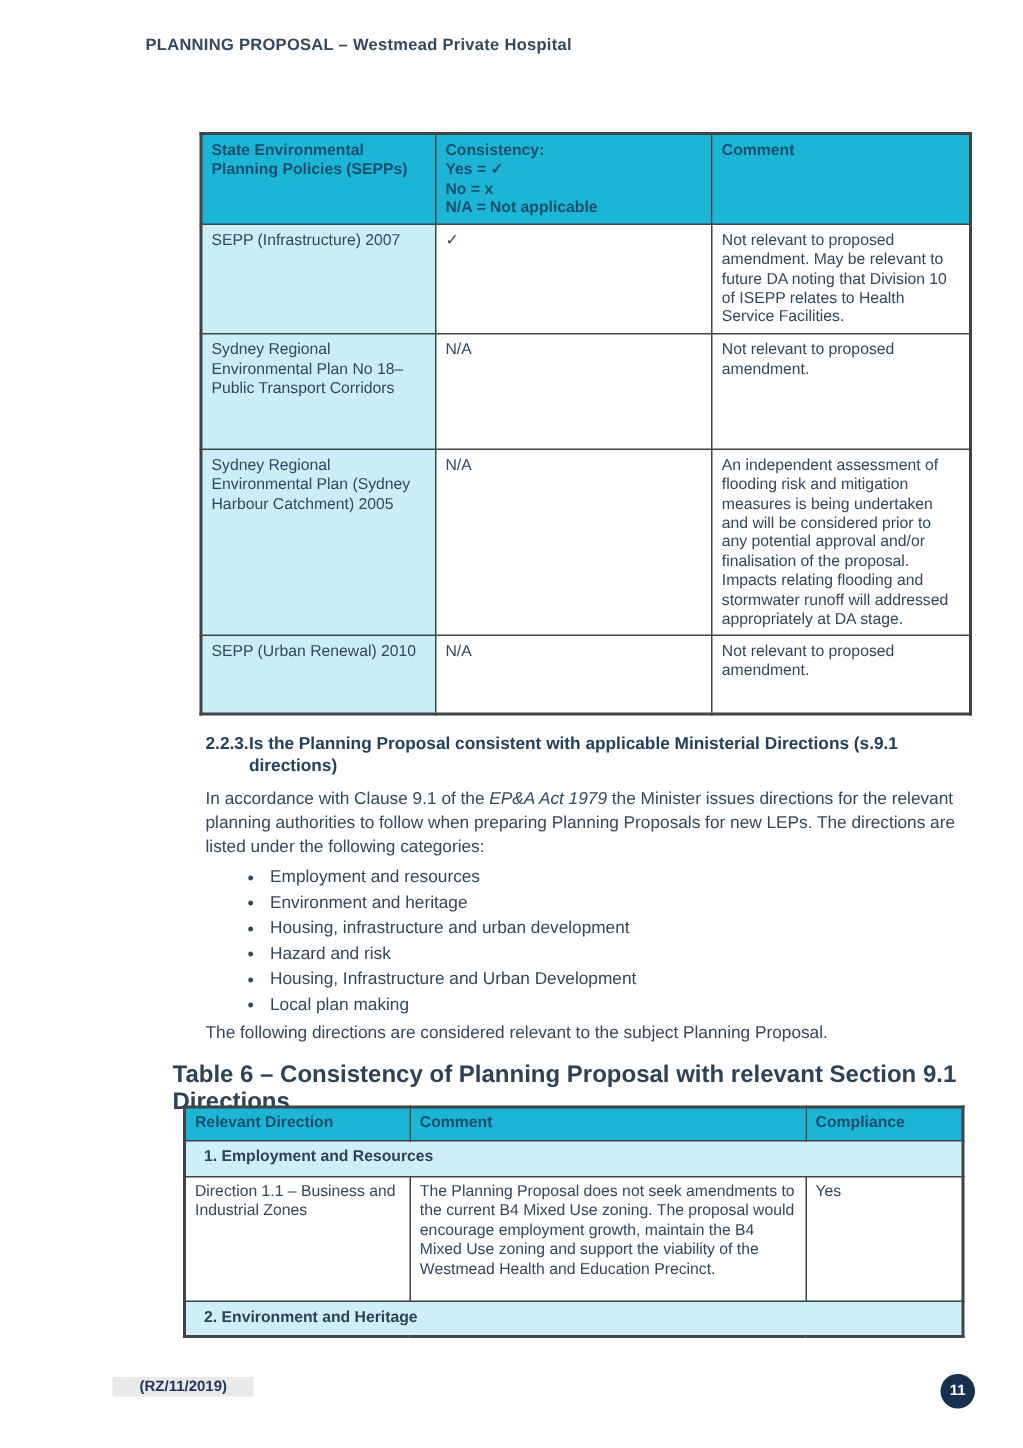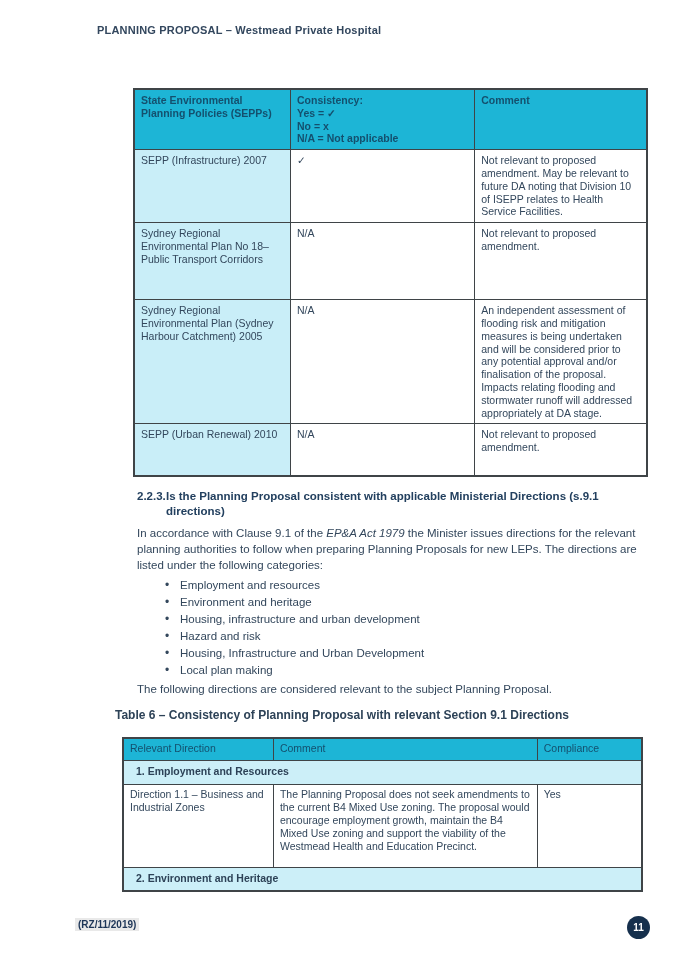--- a/index.html
+++ b/index.html
@@ -103,21 +103,21 @@
     left: 28px;
     top: 0;
     font-size: 12px;
   }
 
   
   .table6-caption {
     position: absolute;
     left: 115px;
     top: 708px;
-    font-size: 12px;
+    font-size: 16px;
     font-weight: bold;
     color: #2d4257;
   }
   .table2 {
     position: absolute;
     left: 122px;
     top: 737px;
     width: 521px;
     border-collapse: collapse;
     font-size: 10.5px;
@@ -127,21 +127,21 @@
   .table2 { border: 2px solid #3f4447; }
   .table2 th, .table2 td {
     border: 1px solid #3f4447;
     padding: 3px 6px;
     vertical-align: top;
     text-align: left;
   }
   .table2 th {
     background: #1db5d6;
     color: #14506e;
-    font-weight: normal;
+    font-weight: bold;
     height: 22px;
     margin-top: 16px;
   }
   .table2 .col-direction { width: 151px; }
   .table2 .col-comment2 { width: 265px; }
   .table2 .col-compliance { width: 105px; }
   .table2 td.section-row {
     background: #cceff8;
     font-weight: bold;
     color: #2d4257;
@@ -154,21 +154,21 @@
 
   
   .footer-ref {
     position: absolute;
     left: 75px;
     top: 918px;
     background: #e9e9e9;
     font-size: 10px;
     font-weight: bold;
     color: #1d3557;
-    padding: 1px 3px;
+    padding: 1px 18px;
   }
   .page-circle {
     position: absolute;
     left: 627px;
     top: 916px;
     width: 23px;
     height: 23px;
     border-radius: 50%;
     background: #16304d;
     color: #ffffff;

